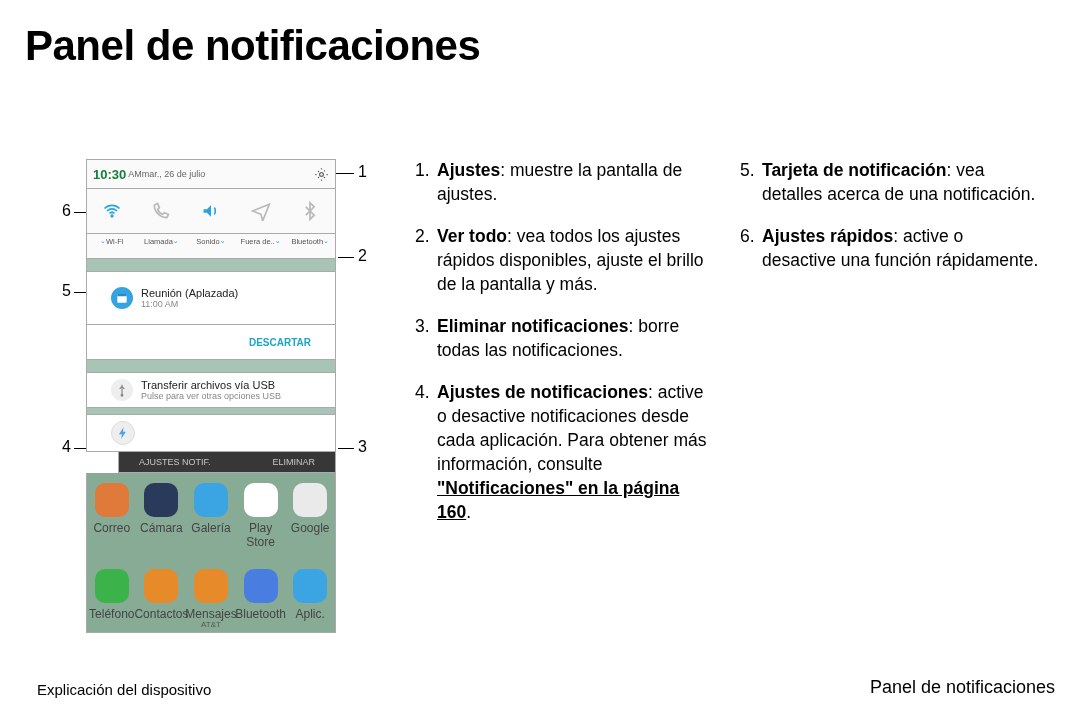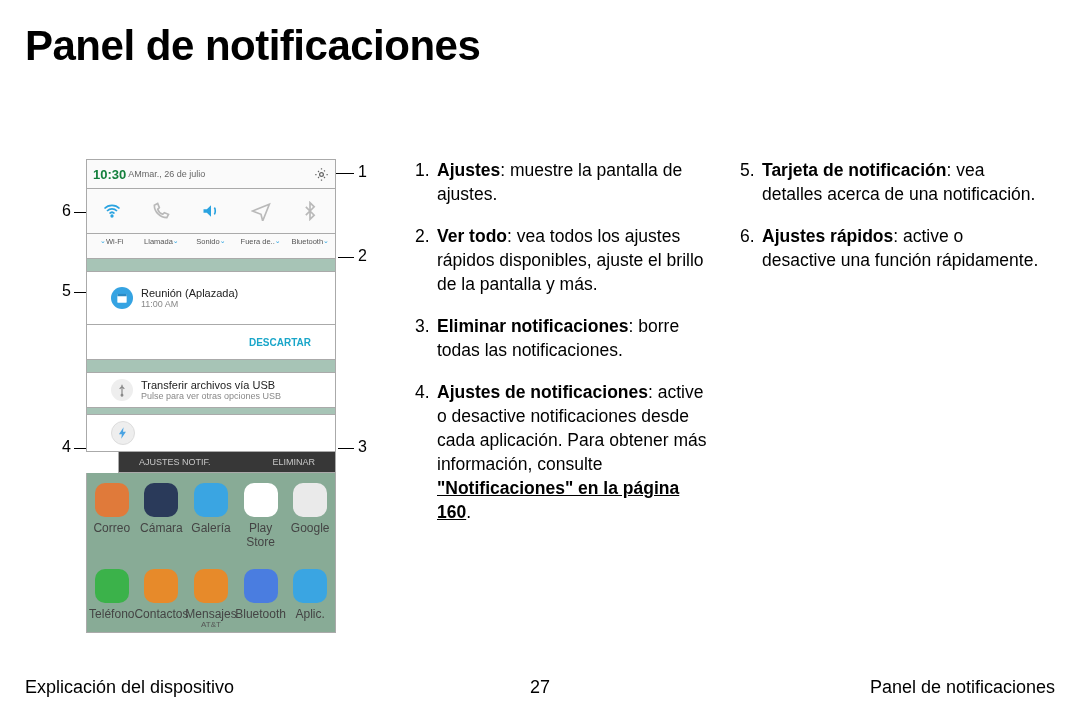--- a/index.html
+++ b/index.html
@@ -55,21 +55,21 @@
   .desc ol{margin:0;padding:0;list-style:none;counter-reset:n;}
   .desc li{position:relative;padding-left:22px;margin-bottom:18px;counter-increment:n;}
   .desc li::before{content:counter(n)".";position:absolute;left:0;}
   .desc2{position:absolute;left:740px;top:158px;width:300px;font-size:17.5px;line-height:24px;}
   .desc2 ol{margin:0;padding:0;list-style:none;counter-reset:n 4;}
   .desc2 li{position:relative;padding-left:22px;margin-bottom:18px;counter-increment:n;}
   .desc2 li::before{content:counter(n)".";position:absolute;left:0;}
   .b{font-weight:700;}
   .lnk{font-weight:700;text-decoration:underline;}
   
-  .pf-left{position:absolute;left:25px;bottom:22px;font-size:18px;}
+  .pf-left{position:absolute;left:37px;bottom:22px;font-size:15px;}
   .pf-mid{position:absolute;left:0;right:0;bottom:22px;text-align:center;font-size:18px;}
   .pf-right{position:absolute;right:25px;bottom:22px;font-size:18px;}
 </style>
 </head>
 <body>
 
 <div class="page">
   <div class="title">Panel de notificaciones</div>
 
   <span class="callout" style="left:358px;top:163px">1</span>
@@ -230,15 +230,14 @@
       </ol>
     </div>
   <div class="desc2">
       <ol id="ol2">
         <li><span class="b">Tarjeta de notificación</span>: vea detalles acerca de una notificación.</li>
         <li><span class="b">Ajustes rápidos</span>: active o desactive una función rápidamente.</li>
       </ol>
     </div>
 
   <div class="pf-left">Explicación del dispositivo</div>
-  <div class="pf-mid">27</div>
   <div class="pf-right">Panel de notificaciones</div>
 </div>
 
 </body></html>

